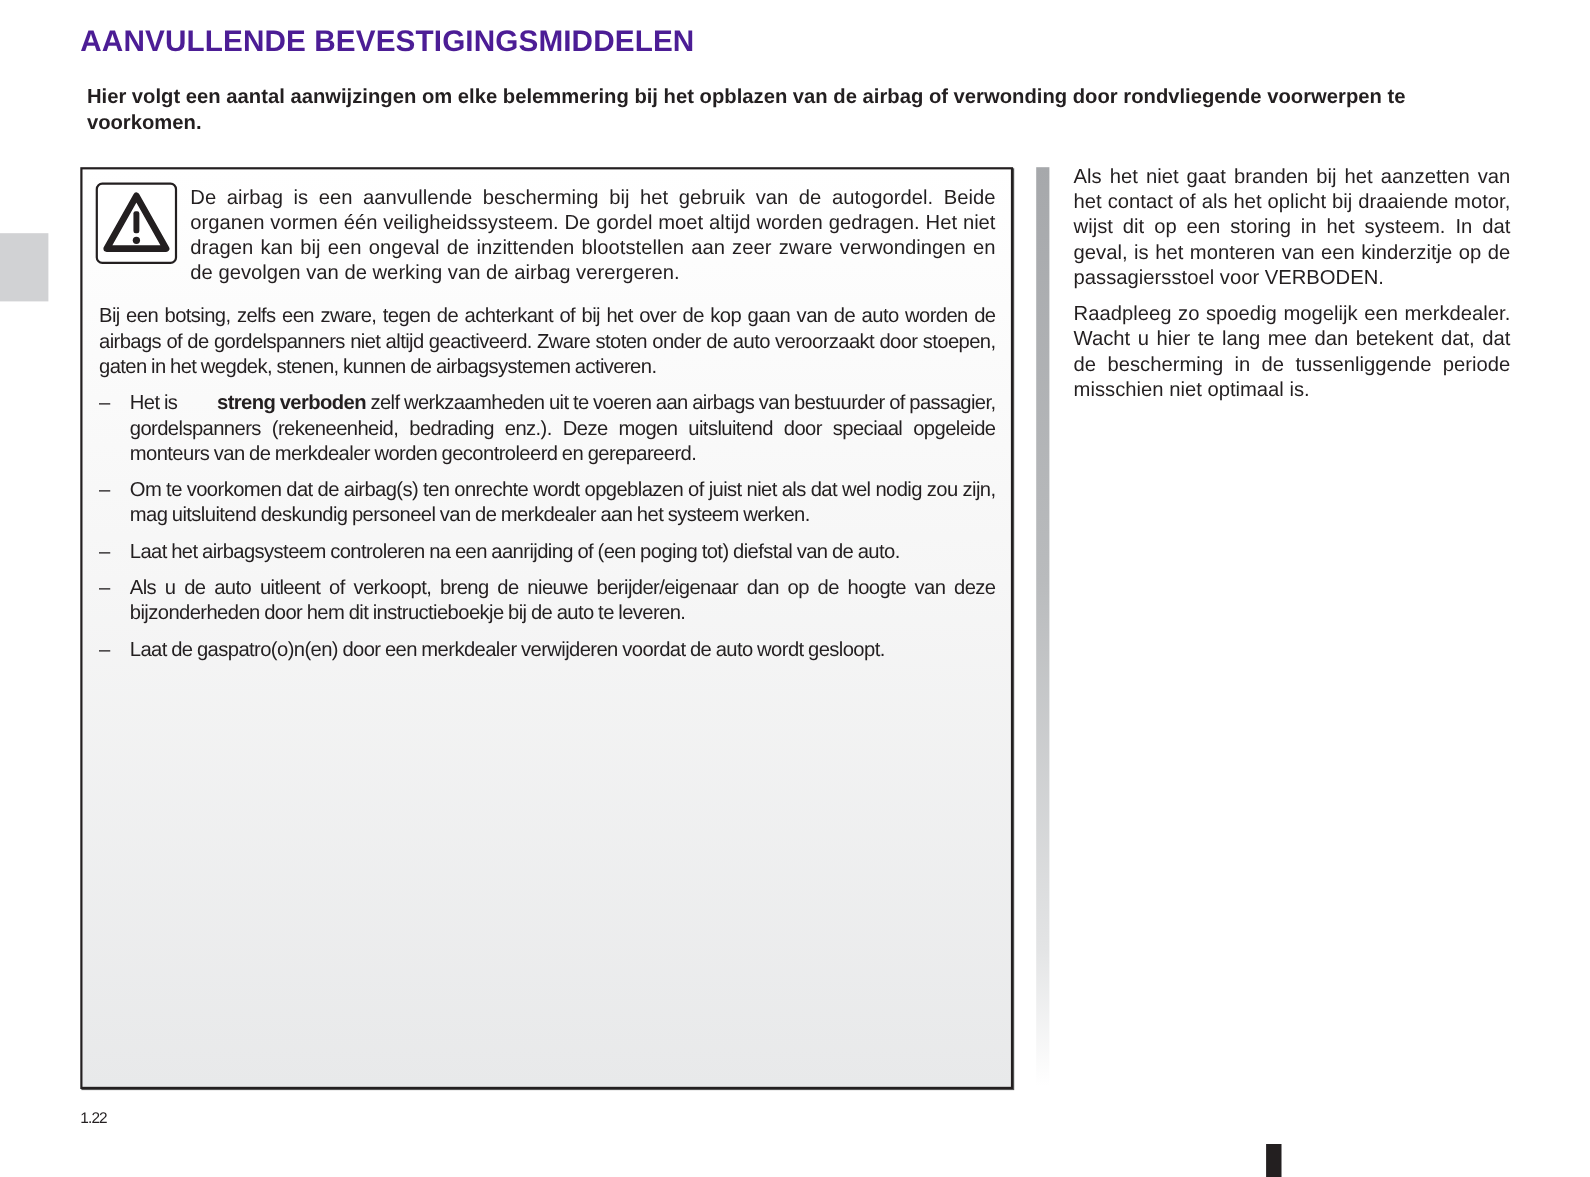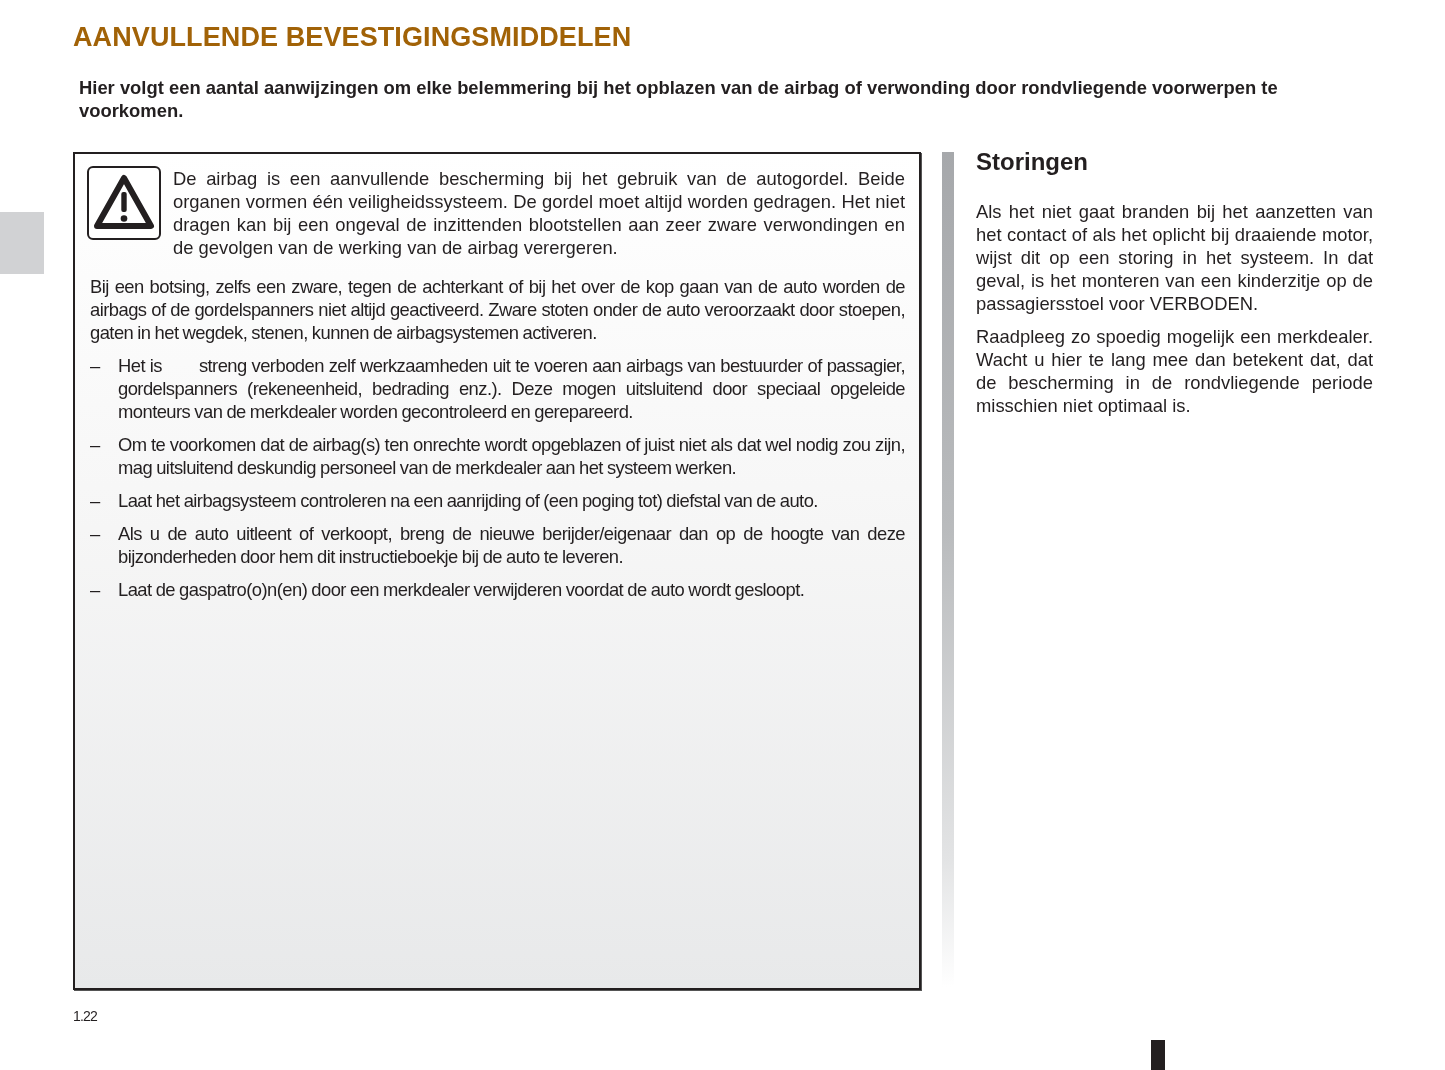--- a/index.html
+++ b/index.html
@@ -3,21 +3,21 @@
 <meta charset="utf-8">
 <style>
   html, body { margin: 0; padding: 0; }
   body {
     width: 1445px; height: 1070px; position: relative; overflow: hidden;
     background: #ffffff; color: #231f20;
     font-family: "Liberation Sans", sans-serif;
   }
   .page-title {
     position: absolute; left: 73px; top: 22px;
-    font-size: 27px; font-weight: bold; letter-spacing: 0.1px; color: #a16207;
+    font-size: 27px; font-weight: bold; letter-spacing: 0.1px; color: #4c1d95;
     margin: 0;
   }
   .intro {
     position: absolute; left: 79px; top: 76px; width: 1305px;
     font-size: 18.4px; font-weight: bold; line-height: 23px; margin: 0;
   }
   .side-tab {
     position: absolute; left: 0; top: 212px; width: 44px; height: 62px;
     background: #d1d2d4;
   }
@@ -67,21 +67,21 @@
     vertical-align: -10px; margin: 0 4px; position: relative; top: -8px;
   }
   .page-number {
     position: absolute; left: 73px; top: 1008px; font-size: 14px;
     letter-spacing: -0.8px;
   }
   .page-marker {
     position: absolute; left: 1151px; top: 1040px; width: 14px; height: 30px;
     background: #231f20;
   }
-  b { font-weight: normal; margin-left: 32px; }
+  b { font-weight: bold; margin-left: 32px; }
 </style>
 </head>
 <body>
 
 <h1 class="page-title">AANVULLENDE BEVESTIGINGSMIDDELEN</h1>
 
 <p class="intro">Hier volgt een aantal aanwijzingen om elke belemmering bij het opblazen van de airbag of verwonding door rondvliegende voorwerpen te voorkomen.</p>
 
 <div class="side-tab"></div>
 
@@ -118,19 +118,18 @@
         <span class="dash">–</span>
         <span>Laat de gaspatro(o)n(en) door een merkdealer verwijderen voordat de auto wordt gesloopt.</span>
       </li>
     </ul>
   </div>
 </div>
 
 <div class="gray-bar"></div>
 
 <div class="right-col">
-  <h2 class="section-heading">Storingen</h2>
   <p>Als het niet gaat branden bij het aanzetten van het contact of als het oplicht bij draaiende motor, wijst dit op een storing in het systeem. In dat geval, is het monteren van een kinderzitje op de passagiersstoel voor VERBODEN.</p>
-  <p>Raadpleeg zo spoedig mogelijk een merkdealer. Wacht u hier te lang mee dan betekent dat, dat de bescherming in de rondvliegende periode misschien niet optimaal is.</p>
+  <p>Raadpleeg zo spoedig mogelijk een merkdealer. Wacht u hier te lang mee dan betekent dat, dat de bescherming in de tussenliggende periode misschien niet optimaal is.</p>
 </div>
 
 <div class="page-number">1.22</div>
 <div class="page-marker"></div>
 
 </body></html>

